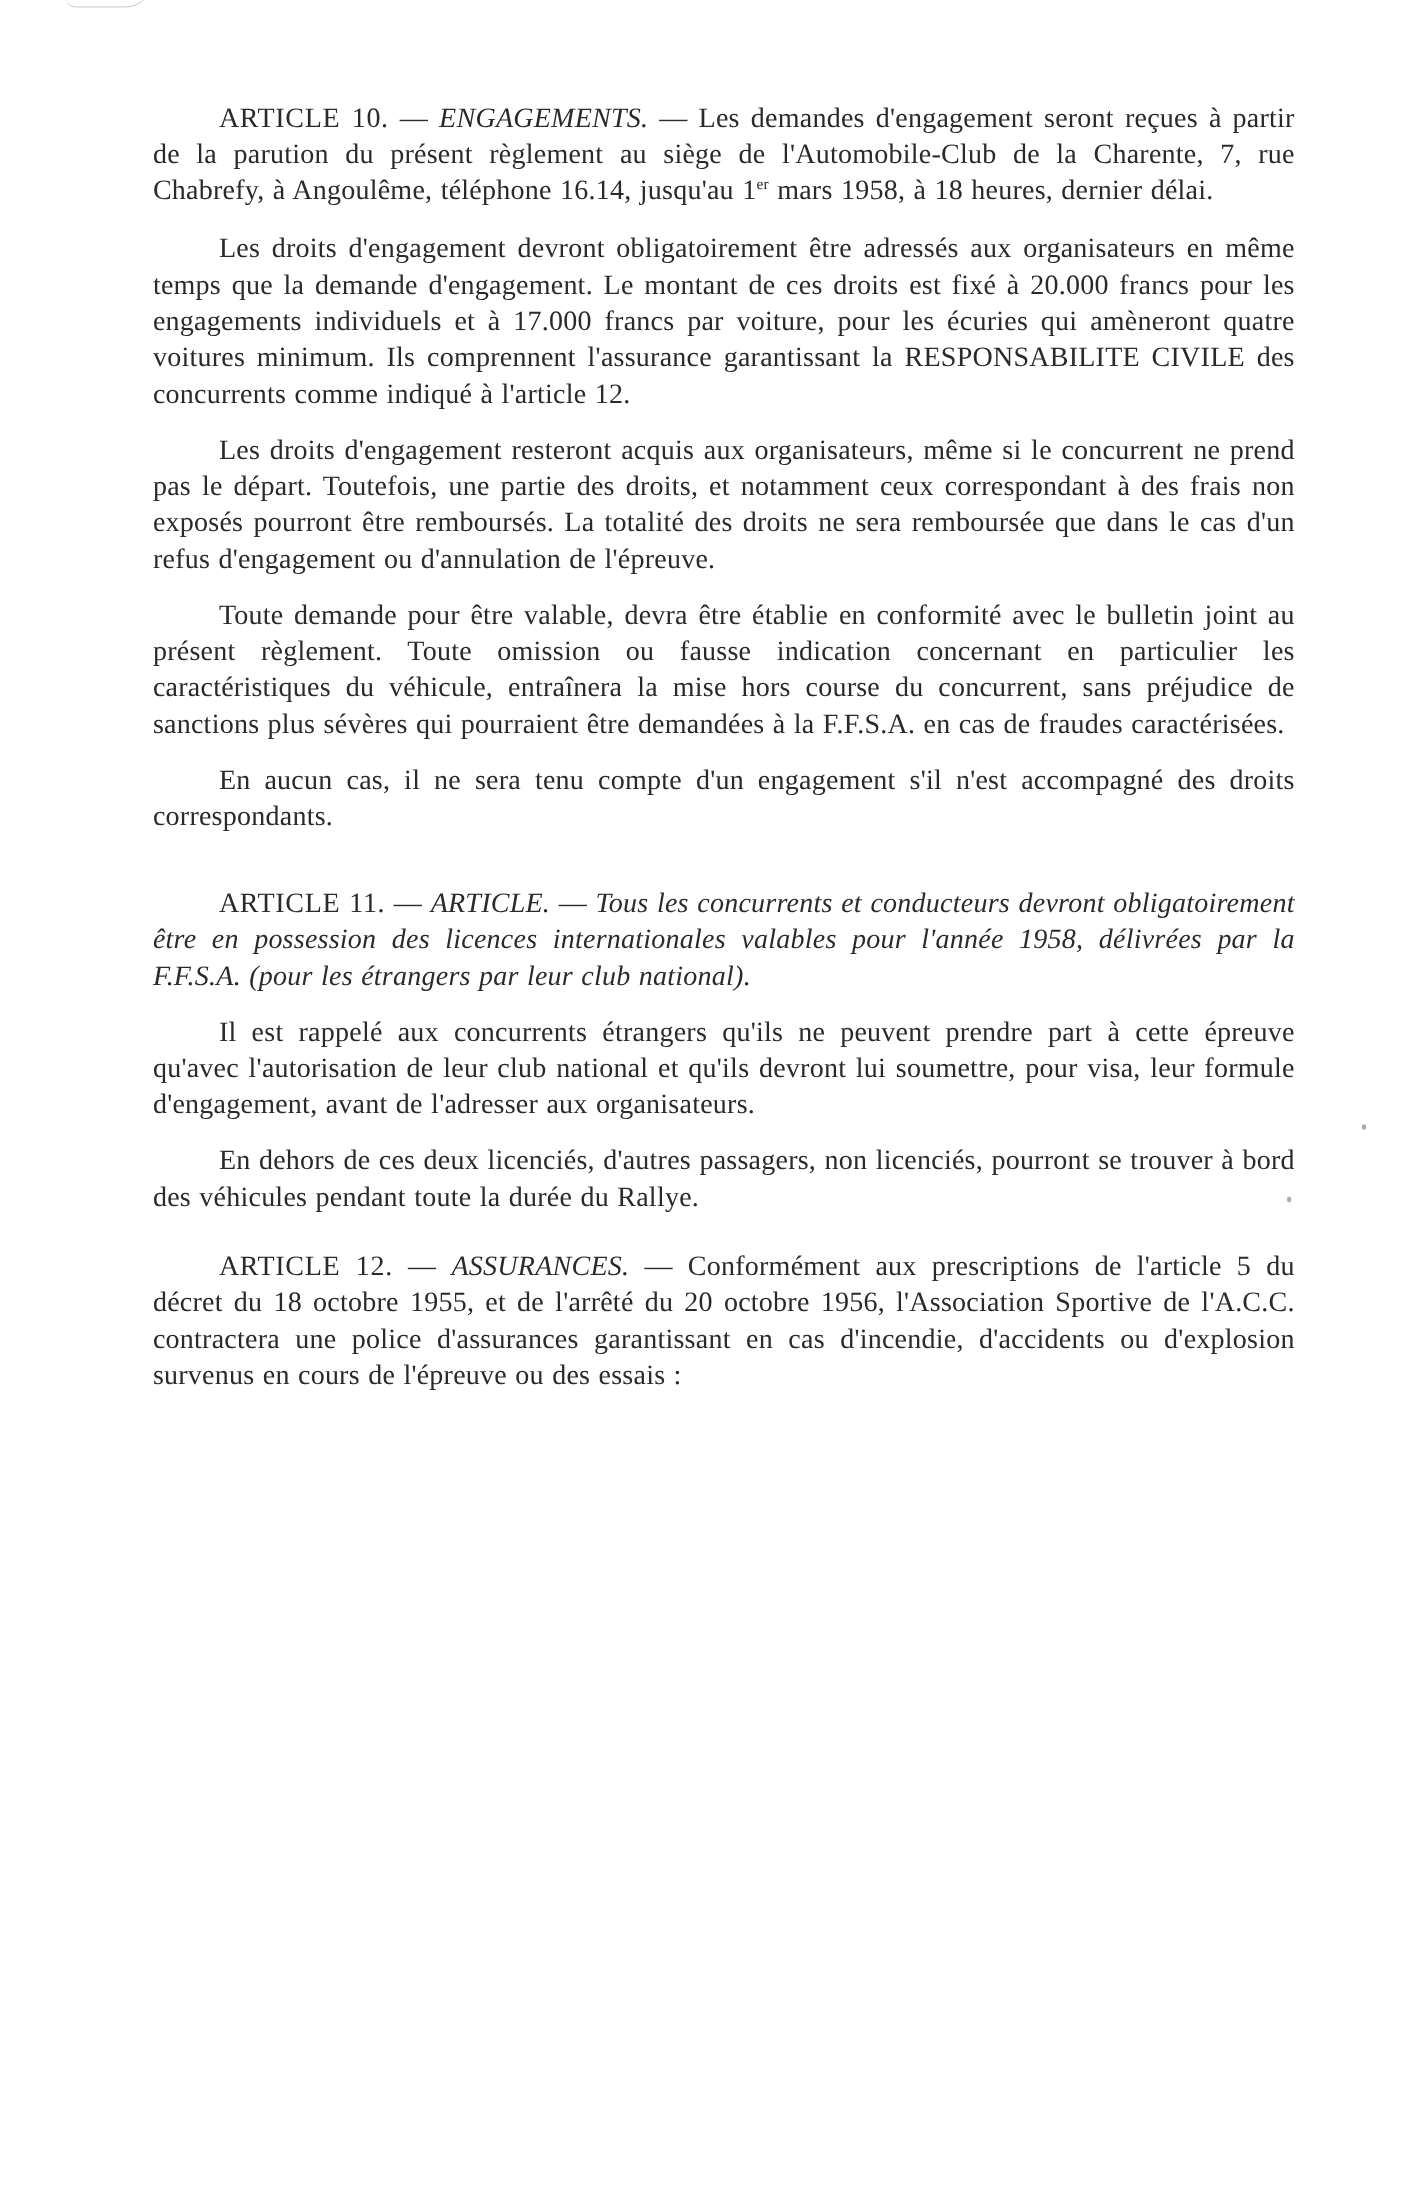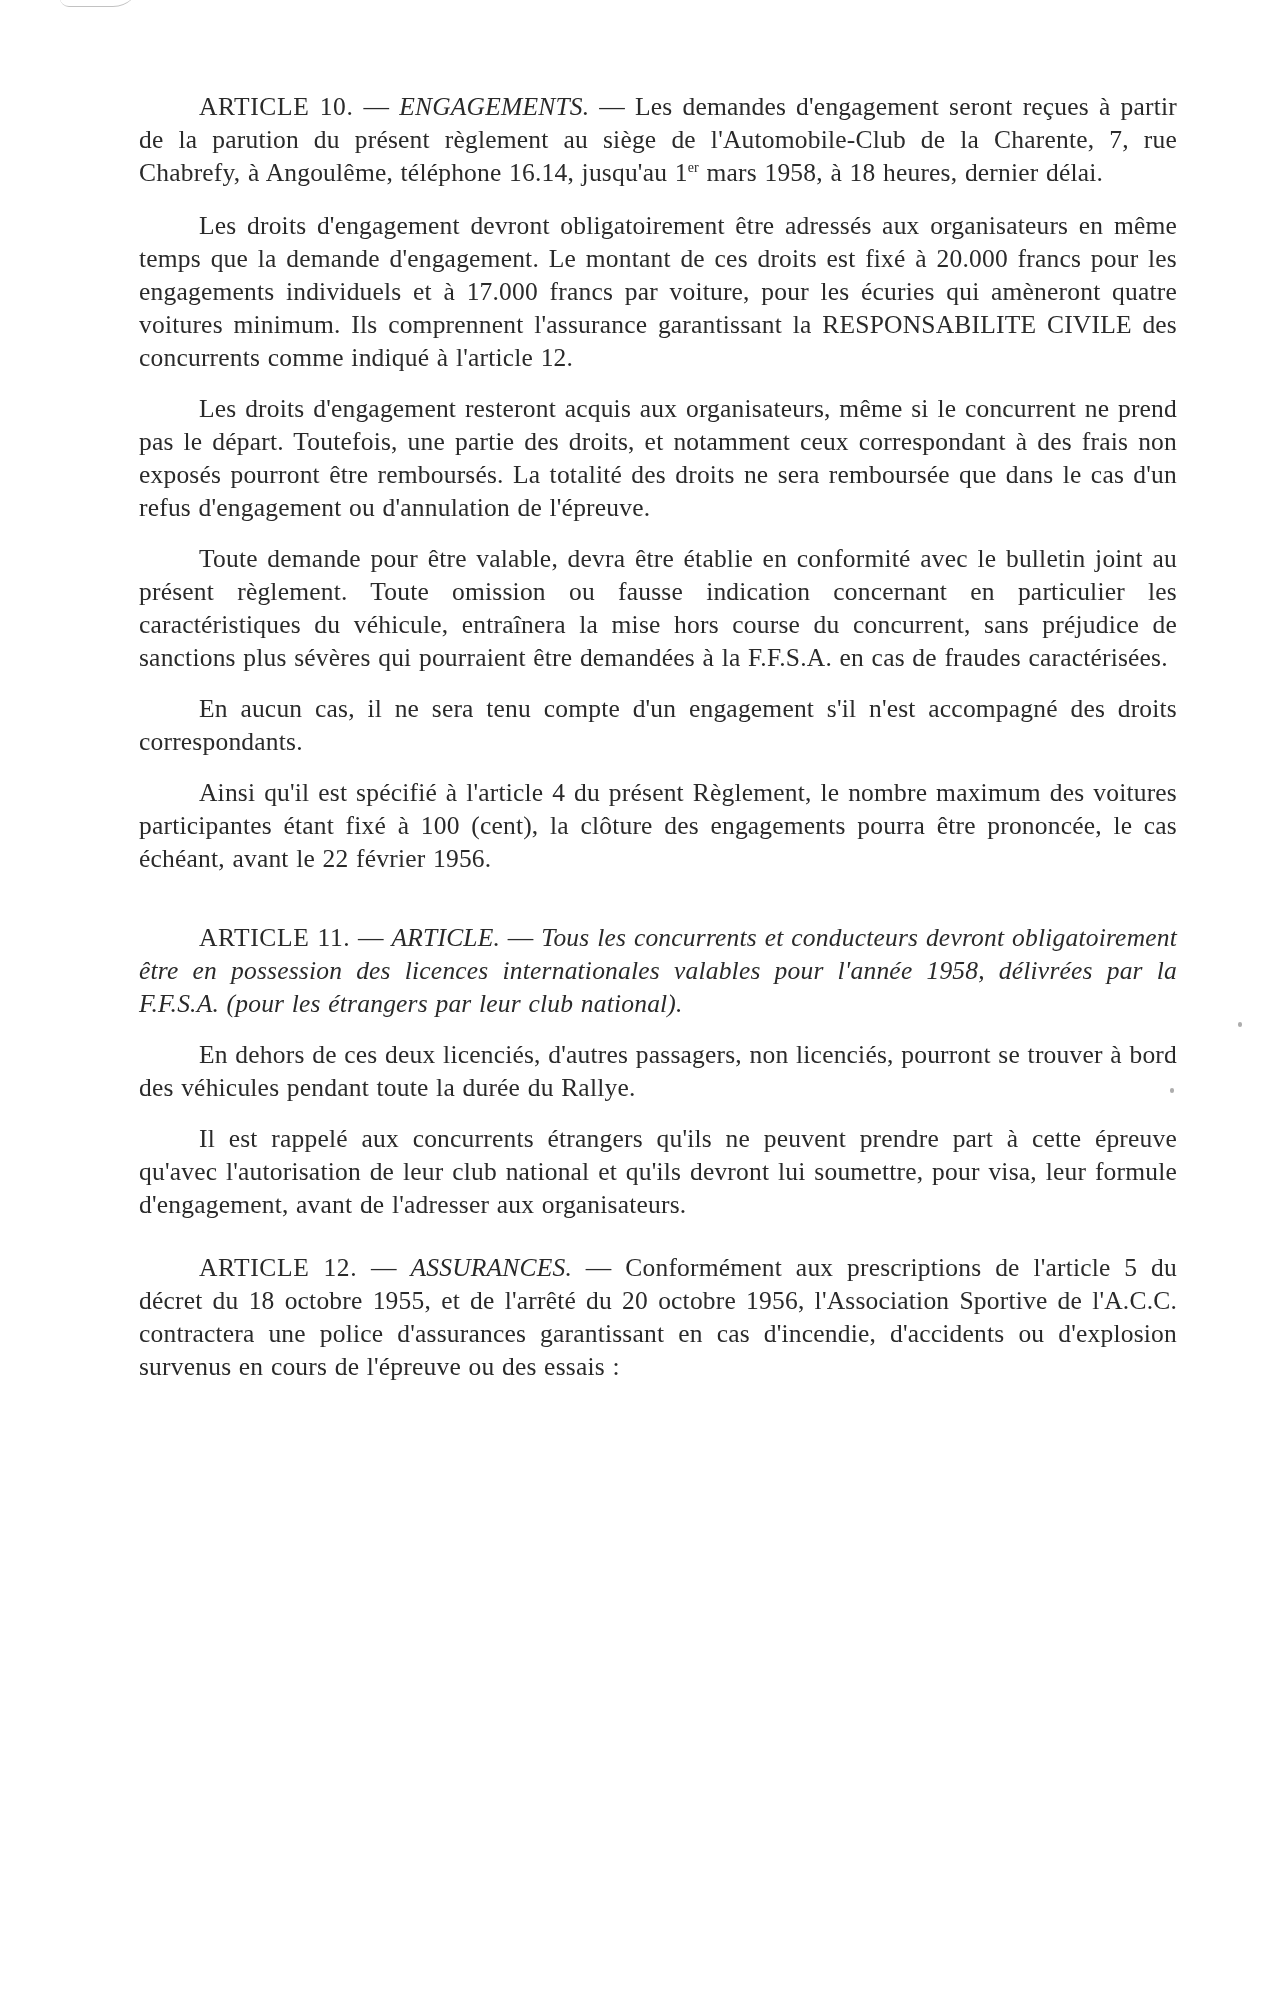--- a/index.html
+++ b/index.html
@@ -66,29 +66,28 @@
 <div class="page">
 
   <section>
     <p>
       <span class="art-no">ARTICLE 10.</span><span> — </span><span class="art-title">ENGAGEMENTS.</span><span> — </span><span>Les demandes d'engagement seront reçues à partir de la parution du présent règlement au siège de l'Automobile-Club de la Charente, 7, rue Chabrefy, à Angoulême, téléphone 16.14, jusqu'au 1</span><sup>er</sup><span> mars 1958, à 18 heures, dernier délai.</span>
     </p>
     <p class="gap" style="margin-top:20px;">Les droits d'engagement devront obligatoirement être adressés aux organisateurs en même temps que la demande d'engagement. Le montant de ces droits est fixé à 20.000 francs pour les engagements individuels et à 17.000 francs par voiture, pour les écuries qui amèneront quatre voitures minimum. Ils comprennent l'assurance garantissant la RESPONSABILITE CIVILE des concurrents comme indiqué à l'article 12.</p>
     <p class="gap" style="margin-top:18px;">Les droits d'engagement resteront acquis aux organisateurs, même si le concurrent ne prend pas le départ. Toutefois, une partie des droits, et notamment ceux correspondant à des frais non exposés pourront être remboursés. La totalité des droits ne sera remboursée que dans le cas d'un refus d'engagement ou d'annulation de l'épreuve.</p>
     <p class="gap" style="margin-top:18px;">Toute demande pour être valable, devra être établie en conformité avec le bulletin joint au présent règlement. Toute omission ou fausse indication concernant en particulier les caractéristiques du véhicule, entraînera la mise hors course du concurrent, sans préjudice de sanctions plus sévères qui pourraient être demandées à la F.F.S.A. en cas de fraudes caractérisées.</p>
     <p class="gap" style="margin-top:18px;">En aucun cas, il ne sera tenu compte d'un engagement s'il n'est accompagné des droits correspondants.</p>
-    <p class="gap" style="margin-top:18px;">Ainsi qu'il est spécifié à l'article 4 du présent Règlement, le nombre maximum des voitures participantes étant fixé à 100 (cent), la clôture des engagements pourra être prononcée, le cas échéant, avant le 22 février 1956.</p>
   </section>
 
   <section>
     <p class="gap-lg">
       <span class="art-no">ARTICLE 11.</span><span> — </span><span class="art-title">ARTICLE.</span><span> — </span><span class="it">Tous les concurrents et conducteurs devront obligatoirement être en possession des licences internationales valables pour l'année 1958, délivrées par la F.F.S.A. (pour les étrangers par leur club national).</span>
     </p>
+    <p class="gap" style="margin-top:18px;">Il est rappelé aux concurrents étrangers qu'ils ne peuvent prendre part à cette épreuve qu'avec l'autorisation de leur club national et qu'ils devront lui soumettre, pour visa, leur formule d'engagement, avant de l'adresser aux organisateurs.</p>
     <p class="gap" style="margin-top:18px;">En dehors de ces deux licenciés, d'autres passagers, non licenciés, pourront se trouver à bord des véhicules pendant toute la durée du Rallye.</p>
-    <p class="gap" style="margin-top:18px;">Il est rappelé aux concurrents étrangers qu'ils ne peuvent prendre part à cette épreuve qu'avec l'autorisation de leur club national et qu'ils devront lui soumettre, pour visa, leur formule d'engagement, avant de l'adresser aux organisateurs.</p>
   </section>
 
   <section>
     <p class="gap" style="margin-top:30px;">
       <span class="art-no">ARTICLE 12.</span><span> — </span><span class="art-title">ASSURANCES.</span><span> — </span><span>Conformément aux prescriptions de l'article 5 du décret du 18 octobre 1955, et de l'arrêté du 20 octobre 1956, l'Association Sportive de l'A.C.C. contractera une police d'assurances garantissant en cas d'incendie, d'accidents ou d'explosion survenus en cours de l'épreuve ou des essais :</span>
     </p>
   </section>
 
 </div>
 

